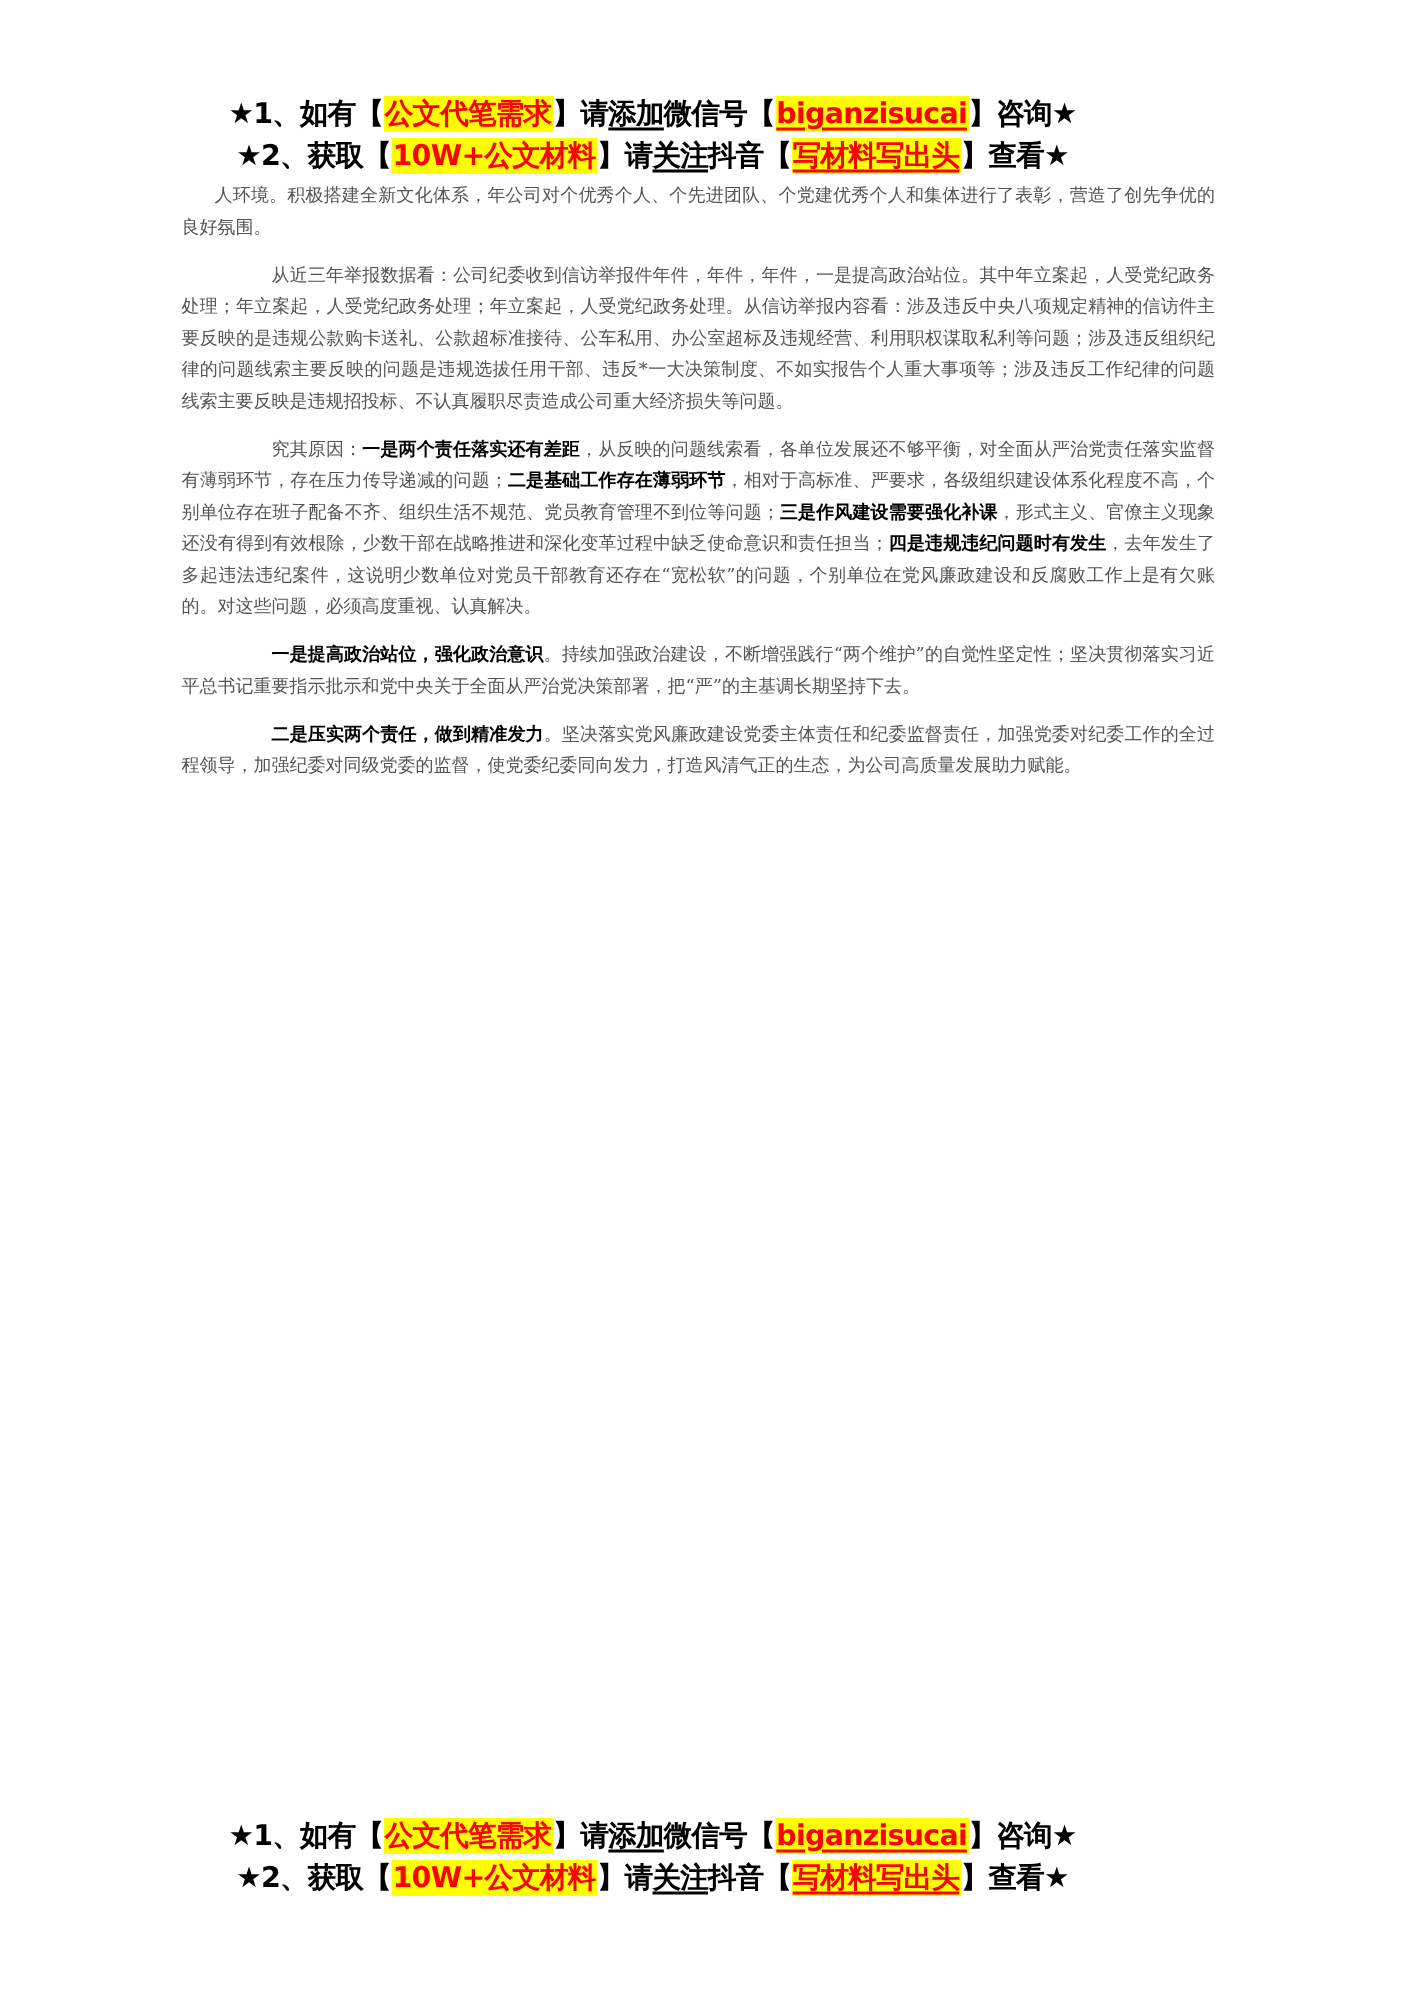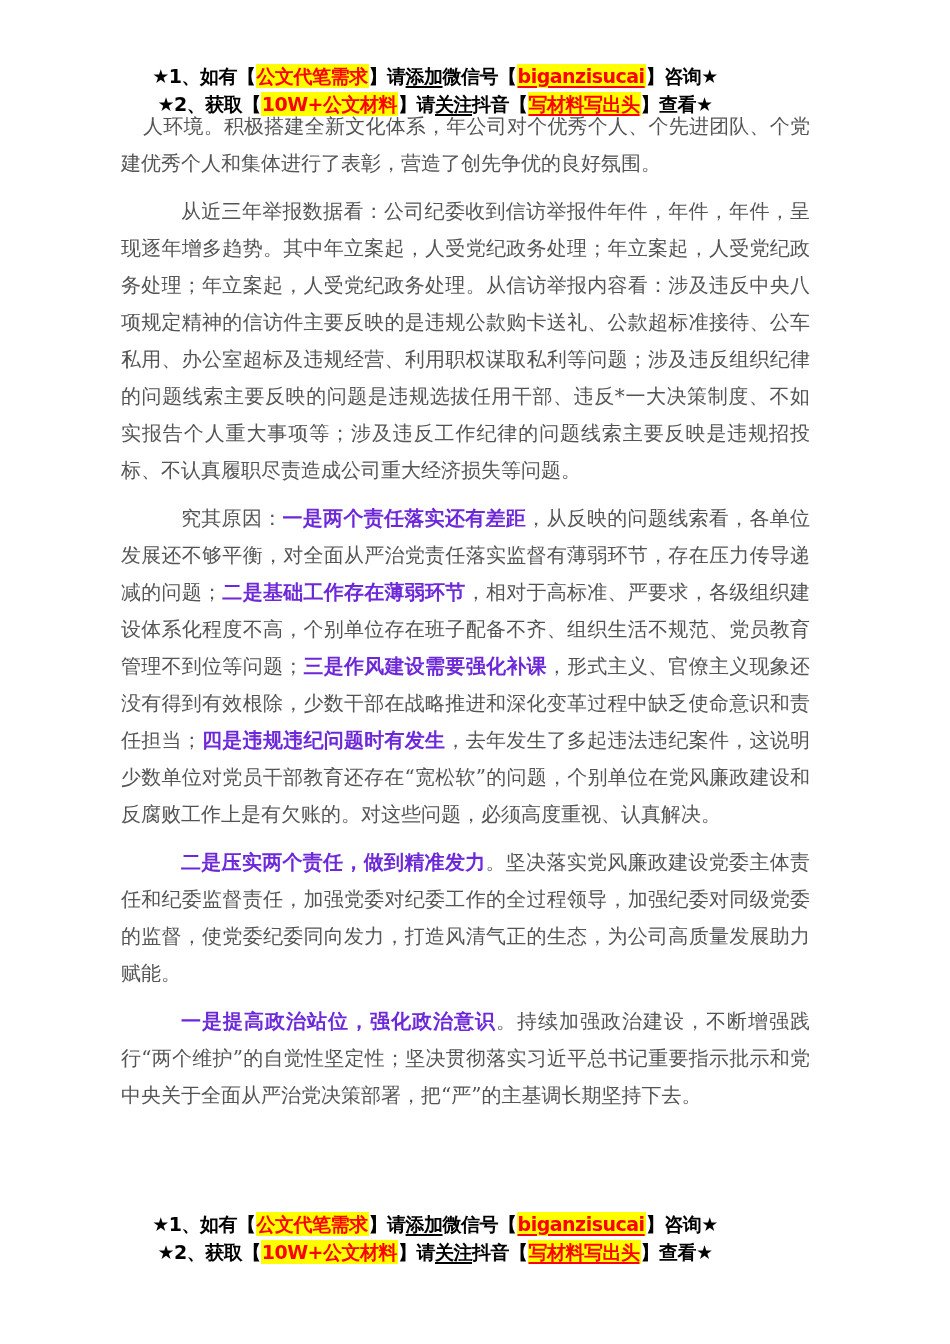--- a/index.html
+++ b/index.html
@@ -33,42 +33,42 @@
     padding: 1px 1px;
   }
   .ul {
     text-decoration: underline;
     text-decoration-thickness: 2px;
     text-underline-offset: 3px;
   }
   
   .content {
     position: absolute;
-    top: 108px; left: 121px;
+    top: 120px; left: 121px;
     width: 689px;
-    font-size: 20px;
-    line-height: 37px;
+    font-size: 12px;
+    line-height: 21px;
     color: #545454;
     text-align: justify;
   }
   .para {
     margin: 0 0 11px 0;
     text-indent: 60px;
   }
   .para.cont { text-indent: 22px; }
   .heading {
     margin: 0 0 11px 0;
     text-indent: 60px;
     font-weight: 700;
     color: #1a1a1a;
     font-family: "DejaVu Sans", "Liberation Sans", sans-serif;
   }
   .b {
     font-weight: 700;
-    color: #6d28d9;
+    color: #000000;
     font-family: "DejaVu Sans", "Liberation Sans", sans-serif;
   }
 </style>
 </head>
 <body>
 
 <div class="page">
 
   <div class="banner banner-top">
     <div>
@@ -78,29 +78,29 @@
       <span>★2、获取【</span><span class="hl">10W+公文材料</span><span>】请</span><span class="ul">关注</span><span>抖音【</span><span class="hl ul">写材料写出头</span><span>】查看★</span>
     </div>
   </div>
 
   <div class="content">
 
     <p class="para cont">人环境。积极搭建全新文化体系，年公司对个优秀个人、个先进团队、个党建优秀个人和集体进行了表彰，营造了创先争优的良好氛围。</p>
 
 
 
-    <p class="para">从近三年举报数据看：公司纪委收到信访举报件年件，年件，年件，呈现逐年增多趋势。其中年立案起，人受党纪政务处理；年立案起，人受党纪政务处理；年立案起，人受党纪政务处理。从信访举报内容看：涉及违反中央八项规定精神的信访件主要反映的是违规公款购卡送礼、公款超标准接待、公车私用、办公室超标及违规经营、利用职权谋取私利等问题；涉及违反组织纪律的问题线索主要反映的问题是违规选拔任用干部、违反*一大决策制度、不如实报告个人重大事项等；涉及违反工作纪律的问题线索主要反映是违规招投标、不认真履职尽责造成公司重大经济损失等问题。</p>
+    <p class="para">从近三年举报数据看：公司纪委收到信访举报件年件，年件，年件，一是提高政治站位。其中年立案起，人受党纪政务处理；年立案起，人受党纪政务处理；年立案起，人受党纪政务处理。从信访举报内容看：涉及违反中央八项规定精神的信访件主要反映的是违规公款购卡送礼、公款超标准接待、公车私用、办公室超标及违规经营、利用职权谋取私利等问题；涉及违反组织纪律的问题线索主要反映的问题是违规选拔任用干部、违反*一大决策制度、不如实报告个人重大事项等；涉及违反工作纪律的问题线索主要反映是违规招投标、不认真履职尽责造成公司重大经济损失等问题。</p>
 
     <p class="para"><span>究其原因：</span><span class="b">一是两个责任落实还有差距</span><span>，从反映的问题线索看，各单位发展还不够平衡，对全面从严治党责任落实监督有薄弱环节，存在压力传导递减的问题；</span><span class="b">二是基础工作存在薄弱环节</span><span>，相对于高标准、严要求，各级组织建设体系化程度不高，个别单位存在班子配备不齐、组织生活不规范、党员教育管理不到位等问题；</span><span class="b">三是作风建设需要强化补课</span><span>，形式主义、官僚主义现象还没有得到有效根除，少数干部在战略推进和深化变革过程中缺乏使命意识和责任担当；</span><span class="b">四是违规违纪问题时有发生</span><span>，去年发生了多起违法违纪案件，这说明少数单位对党员干部教育还存在“宽松软”的问题，个别单位在党风廉政建设和反腐败工作上是有欠账的。对这些问题，必须高度重视、认真解决。</span></p>
 
 
 
+    <p class="para"><span class="b">一是提高政治站位，强化政治意识</span><span>。持续加强政治建设，不断增强践行“两个维护”的自觉性坚定性；坚决贯彻落实习近平总书记重要指示批示和党中央关于全面从严治党决策部署，把“严”的主基调长期坚持下去。</span></p>
+
     <p class="para"><span class="b">二是压实两个责任，做到精准发力</span><span>。坚决落实党风廉政建设党委主体责任和纪委监督责任，加强党委对纪委工作的全过程领导，加强纪委对同级党委的监督，使党委纪委同向发力，打造风清气正的生态，为公司高质量发展助力赋能。</span></p>
-
-    <p class="para"><span class="b">一是提高政治站位，强化政治意识</span><span>。持续加强政治建设，不断增强践行“两个维护”的自觉性坚定性；坚决贯彻落实习近平总书记重要指示批示和党中央关于全面从严治党决策部署，把“严”的主基调长期坚持下去。</span></p>
 
   </div>
 
   <div class="banner banner-bottom">
     <div>
       <span>★1、如有【</span><span class="hl">公文代笔需求</span><span>】请</span><span class="ul">添加</span><span>微信号【</span><span class="hl ul">biganzisucai</span><span>】咨询★</span>
     </div>
     <div>
       <span>★2、获取【</span><span class="hl">10W+公文材料</span><span>】请</span><span class="ul">关注</span><span>抖音【</span><span class="hl ul">写材料写出头</span><span>】查看★</span>
     </div>

